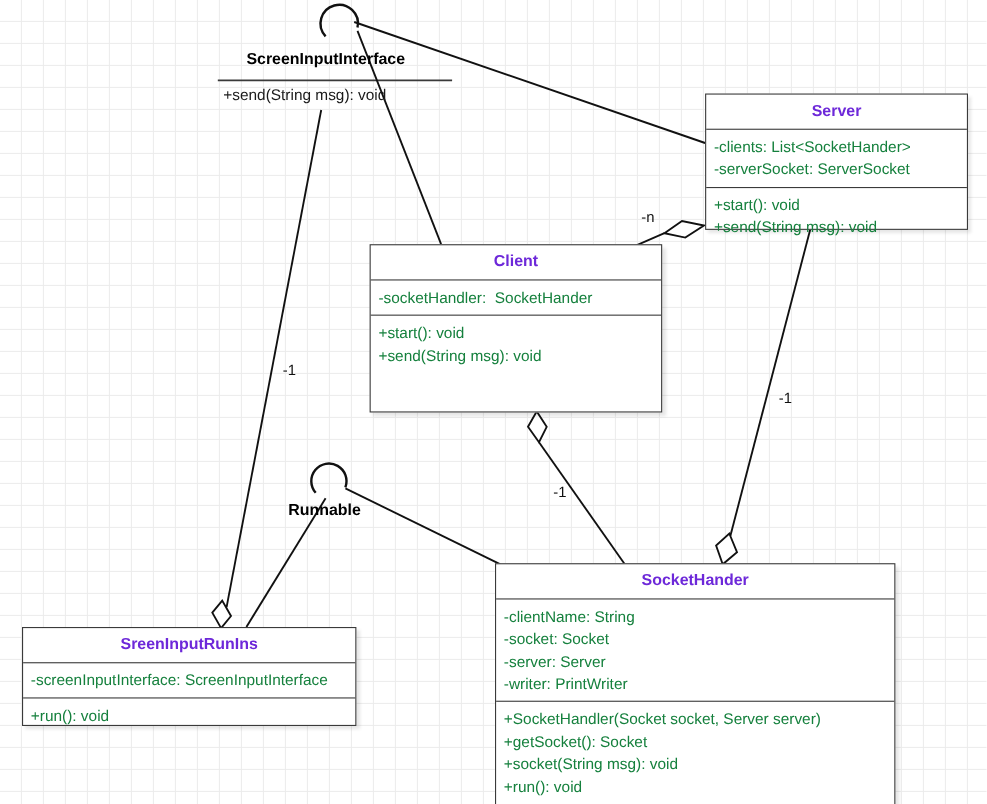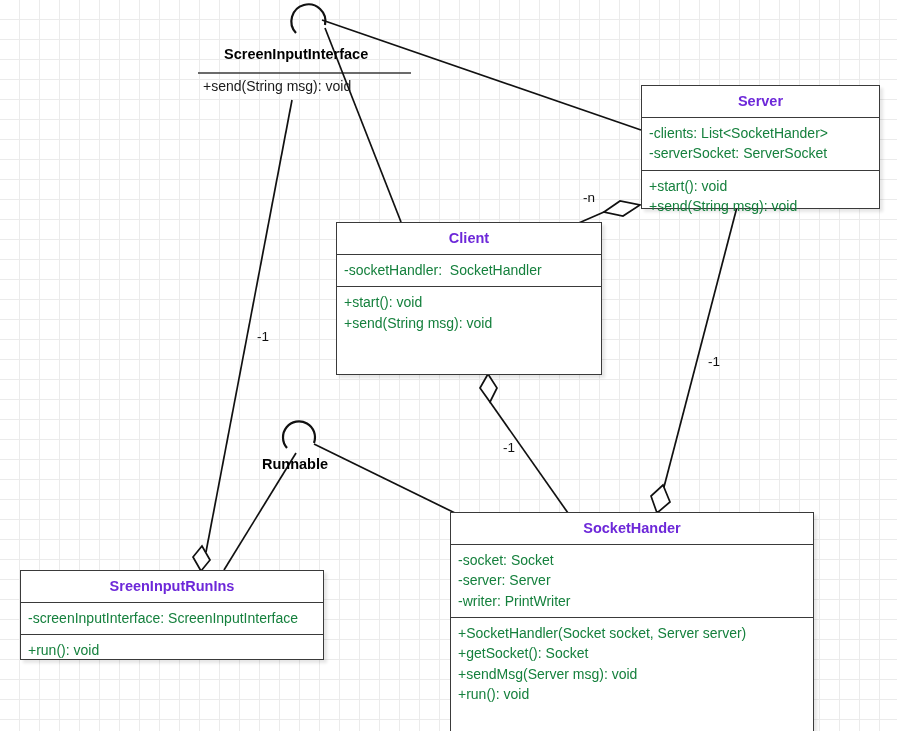--- a/index.html
+++ b/index.html
@@ -135,39 +135,40 @@
     </div>
     <div class="uml-compartment uml-sep">
       <div class="uml-row">+start(): void</div>
       <div class="uml-row">+send(String msg): void</div>
     </div>
   </div>
 
   <div class="uml-class" style="left:308px; top:222px; width:266px; height:153px;margin-left:28px;">
     <div class="uml-name">Client</div>
     <div class="uml-compartment uml-sep">
-      <div class="uml-row">-socketHandler:  SocketHandler</div>
+      <div class="uml-row">-socketHandler:  SocketHander</div>
     </div>
     <div class="uml-compartment uml-sep">
       <div class="uml-row">+start(): void</div>
       <div class="uml-row">+send(String msg): void</div>
     </div>
   </div>
 
   <div class="uml-class" style="left:450px; top:512px; width:364px; height:263px;">
     <div class="uml-name">SocketHander</div>
     <div class="uml-compartment uml-sep">
+      <div class="uml-row">-clientName: String</div>
       <div class="uml-row">-socket: Socket</div>
       <div class="uml-row">-server: Server</div>
       <div class="uml-row">-writer: PrintWriter</div>
     </div>
     <div class="uml-compartment uml-sep">
       <div class="uml-row">+SocketHandler(Socket socket, Server server)</div>
       <div class="uml-row">+getSocket(): Socket</div>
-      <div class="uml-row">+sendMsg(Server msg): void</div>
+      <div class="uml-row">+socket(String msg): void</div>
       <div class="uml-row">+run(): void</div>
     </div>
   </div>
 
   <div class="uml-class" style="left:20px; top:570px; width:304px; height:90px;">
     <div class="uml-name">SreenInputRunIns</div>
     <div class="uml-compartment uml-sep">
       <div class="uml-row">-screenInputInterface: ScreenInputInterface</div>
     </div>
     <div class="uml-compartment uml-sep">

